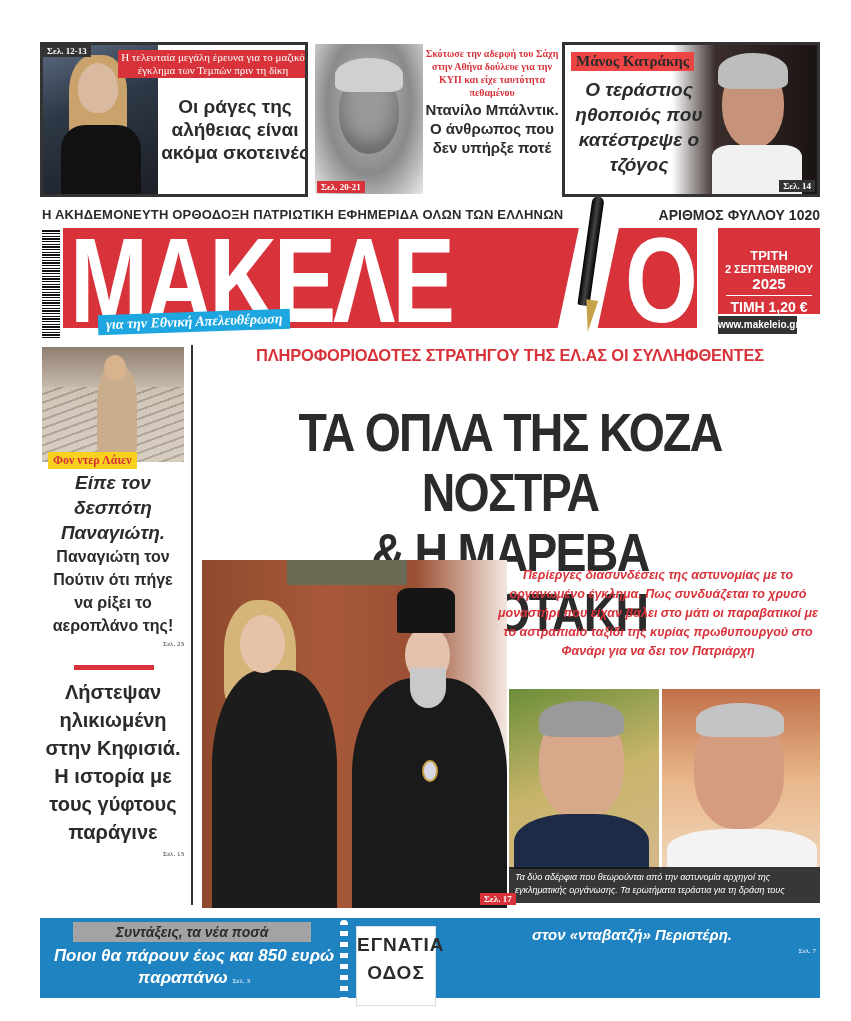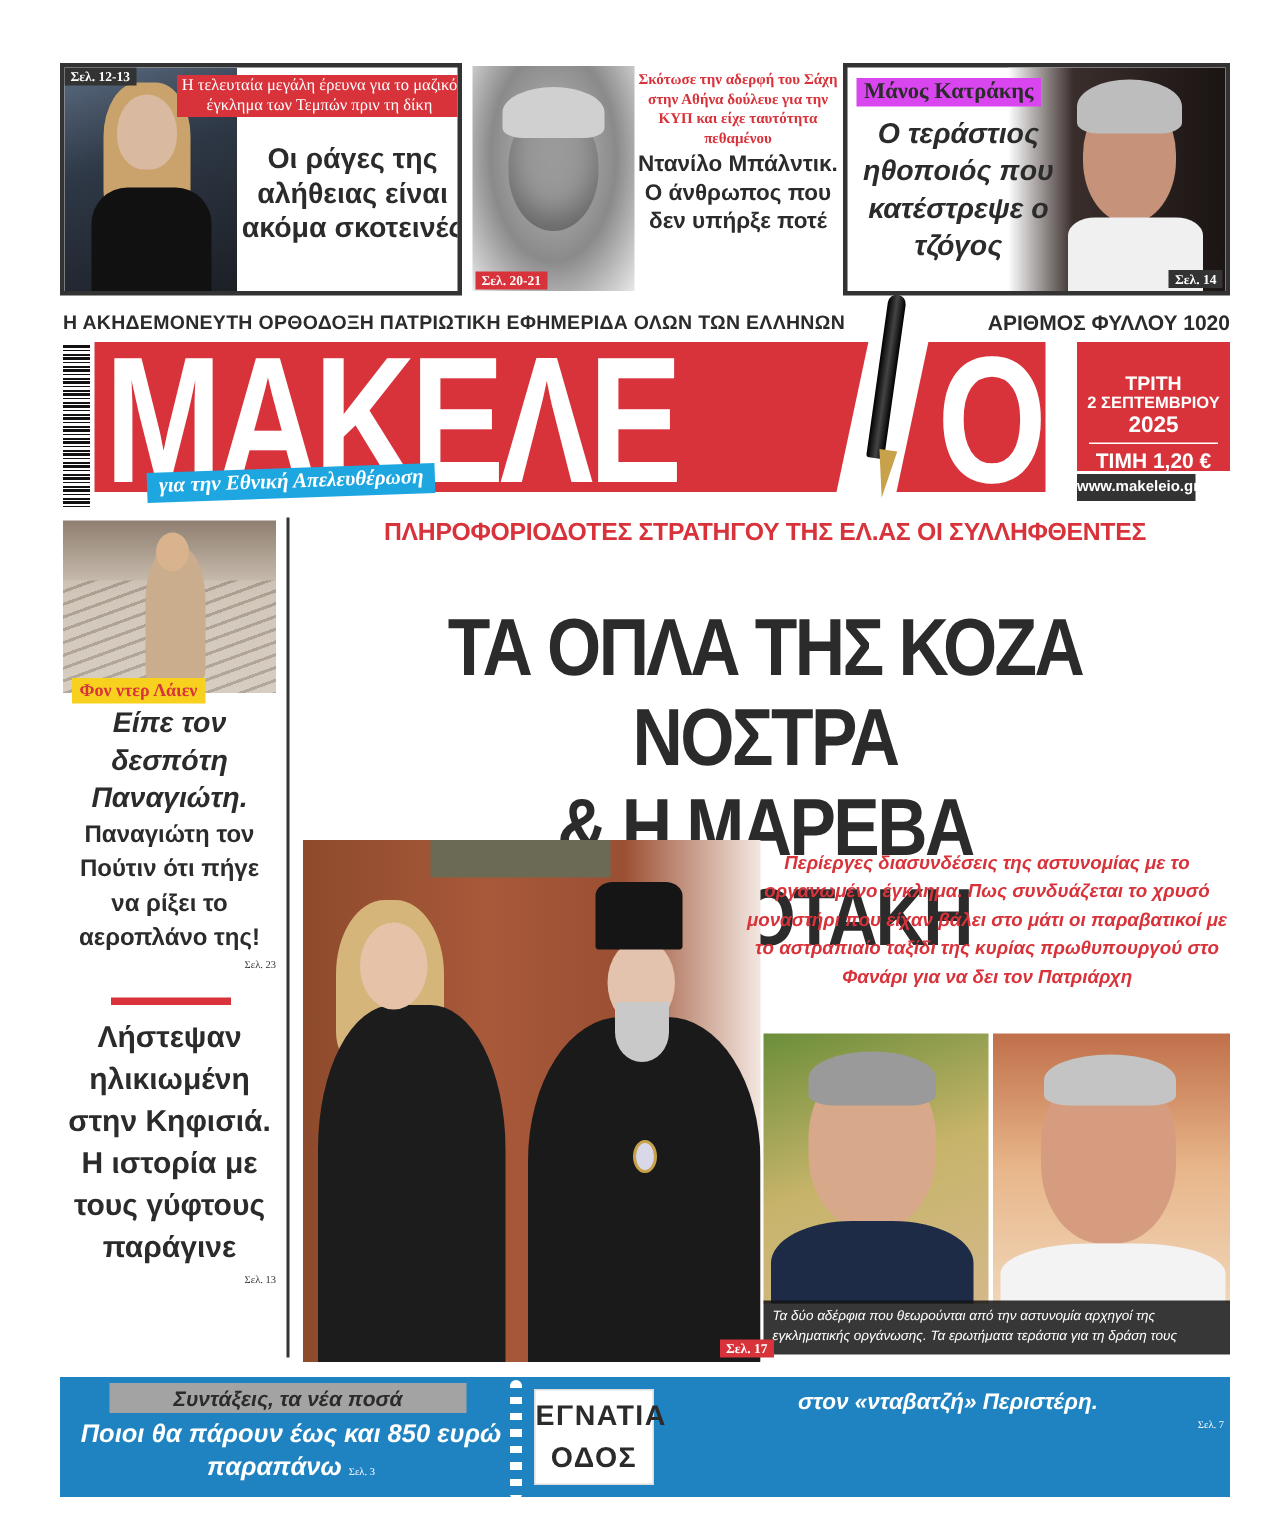--- a/index.html
+++ b/index.html
@@ -26,21 +26,21 @@
   .t2 .photo .face { position: absolute; left: 24px; top: 30px; width: 60px; height: 80px; border-radius: 45% 45% 50% 50%; background: #9a9a9a; box-shadow: inset 0 -10px 20px #666; }
   .t2 .photo .hair { position: absolute; left: 20px; top: 14px; width: 68px; height: 34px; border-radius: 50% 50% 20% 20%; background: #d0d0d0; }
   .t2 .kicker { position: absolute; left: 112px; top: 5px; width: 134px; color: #d8323a; font: bold 10px "Liberation Serif", serif; text-align: center; line-height: 13px; }
   .t2 .head { position: absolute; left: 112px; top: 58px; width: 134px; text-align: center; font: bold 15px "Liberation Sans", sans-serif; line-height: 19px; color: #2b2b2b; }
 
   .t3 { left: 562px; width: 258px; }
   .t3 .photo { position: absolute; right: 0; top: 0; width: 145px; height: 100%; background: linear-gradient(90deg, #ffffff 0%, #3a2e2c 30%, #1a1412 100%); }
   .t3 .photo .face { position: absolute; left: 50px; top: 20px; width: 62px; height: 84px; border-radius: 45% 45% 50% 50%; background: #c6927a; }
   .t3 .photo .hair { position: absolute; left: 46px; top: 8px; width: 70px; height: 36px; border-radius: 50% 50% 20% 20%; background: #bdbdbd; }
   .t3 .photo .shirt { position: absolute; left: 40px; top: 100px; width: 90px; height: 60px; background: #f0f0f0; border-radius: 20% 20% 0 0; }
-  .t3 .kicker { position: absolute; left: 6px; top: 7px; background: #d946ef; color: #2b2b2b; font: bold 15px "Liberation Serif", serif; padding: 1px 5px; }
+  .t3 .kicker { position: absolute; left: 6px; top: 7px; background: #ef4444; color: #2b2b2b; font: bold 15px "Liberation Serif", serif; padding: 1px 5px; }
   .t3 .head { position: absolute; left: 4px; top: 32px; width: 140px; text-align: center; font: bold italic 19px "Liberation Sans", sans-serif; line-height: 25px; color: #2b2b2b; }
 
   
   .tagline { left: 42px; top: 207px; font: bold 13px "Liberation Sans", sans-serif; letter-spacing: 0.2px; color: #2b2b2b; }
   .issue { right: 31px; top: 207px; font: bold 14px "Liberation Sans", sans-serif; color: #2b2b2b; }
   .barcode { left: 42px; top: 230px; width: 18px; height: 108px;
     background: repeating-linear-gradient(0deg, #111 0 1px, #fff 1px 2px, #111 2px 4px, #fff 4px 5px, #111 5px 6px, #fff 6px 8px); }
   .red-band { left: 63px; top: 228px; width: 634px; height: 100px; background: #d8323a; }
   .logo { left: 70px; top: 220px; font: bold 120px "Liberation Sans", sans-serif; color: #fff; letter-spacing: -4px; line-height: 120px; transform: scaleX(0.78); transform-origin: left top; }
   .logo2 { left: 625px; top: 220px; font: bold 120px "Liberation Sans", sans-serif; color: #fff; line-height: 120px; transform: scaleX(0.78); transform-origin: left top; }
@@ -94,21 +94,21 @@
   .bro2 .hair { position: absolute; left: 34px; top: 14px; width: 88px; height: 34px; border-radius: 50% 50% 20% 20%; background: #c4c4c4; }
   .bro2 .body { position: absolute; left: 5px; top: 140px; width: 150px; height: 50px; border-radius: 40% 40% 0 0; background: #f3f3f3; }
   .caption-bar { left: 509px; top: 867px; width: 311px; height: 36px; background: rgba(20,20,20,0.85); color: #fff; font: italic 9px "Liberation Sans", sans-serif; line-height: 13px; padding: 4px 6px; }
   .pagetag-main { left: 480px; top: 893px; }
 
   
   .bottom { left: 40px; top: 918px; width: 780px; height: 80px; background: #1f83c1; }
   .b-left-box { left: 73px; top: 922px; width: 238px; height: 20px; background: #a3a3a3; color: #2b2b2b; text-align: center; font: bold italic 14px "Liberation Sans", sans-serif; line-height: 20px; }
   .b-left-head { left: 44px; top: 945px; width: 300px; text-align: center; color: #fff; font: bold italic 17px "Liberation Sans", sans-serif; line-height: 22px; }
   .dots { left: 340px; top: 920px; width: 8px; height: 80px; background: repeating-linear-gradient(180deg, #fff 0 5px, transparent 5px 11px); border-radius: 4px; }
-  .egnatia { left: 356px; top: 926px; width: 80px; height: 64px; background: #fff; border: 1px solid #ddd; text-align: center; color: #2b2b2b; font: bold 19px "Liberation Sans", sans-serif; line-height: 28px; letter-spacing: 1px; padding-top: 4px; }
+  .egnatia { left: 356px; top: 926px; width: 80px; height: 80px; background: #fff; border: 1px solid #ddd; text-align: center; color: #2b2b2b; font: bold 19px "Liberation Sans", sans-serif; line-height: 28px; letter-spacing: 1px; padding-top: 4px; }
   .b-right-head { left: 448px; top: 924px; width: 368px; text-align: center; color: #fff; font: bold italic 15px "Liberation Sans", sans-serif; line-height: 21px; }
   .b-right-head .l3 { font-size: 13.5px; }
 </style>
 </head>
 <body>
 
 <div class="teaser t1">
   <div class="photo">
     <div class="hair"></div>
       <div class="face"></div>

